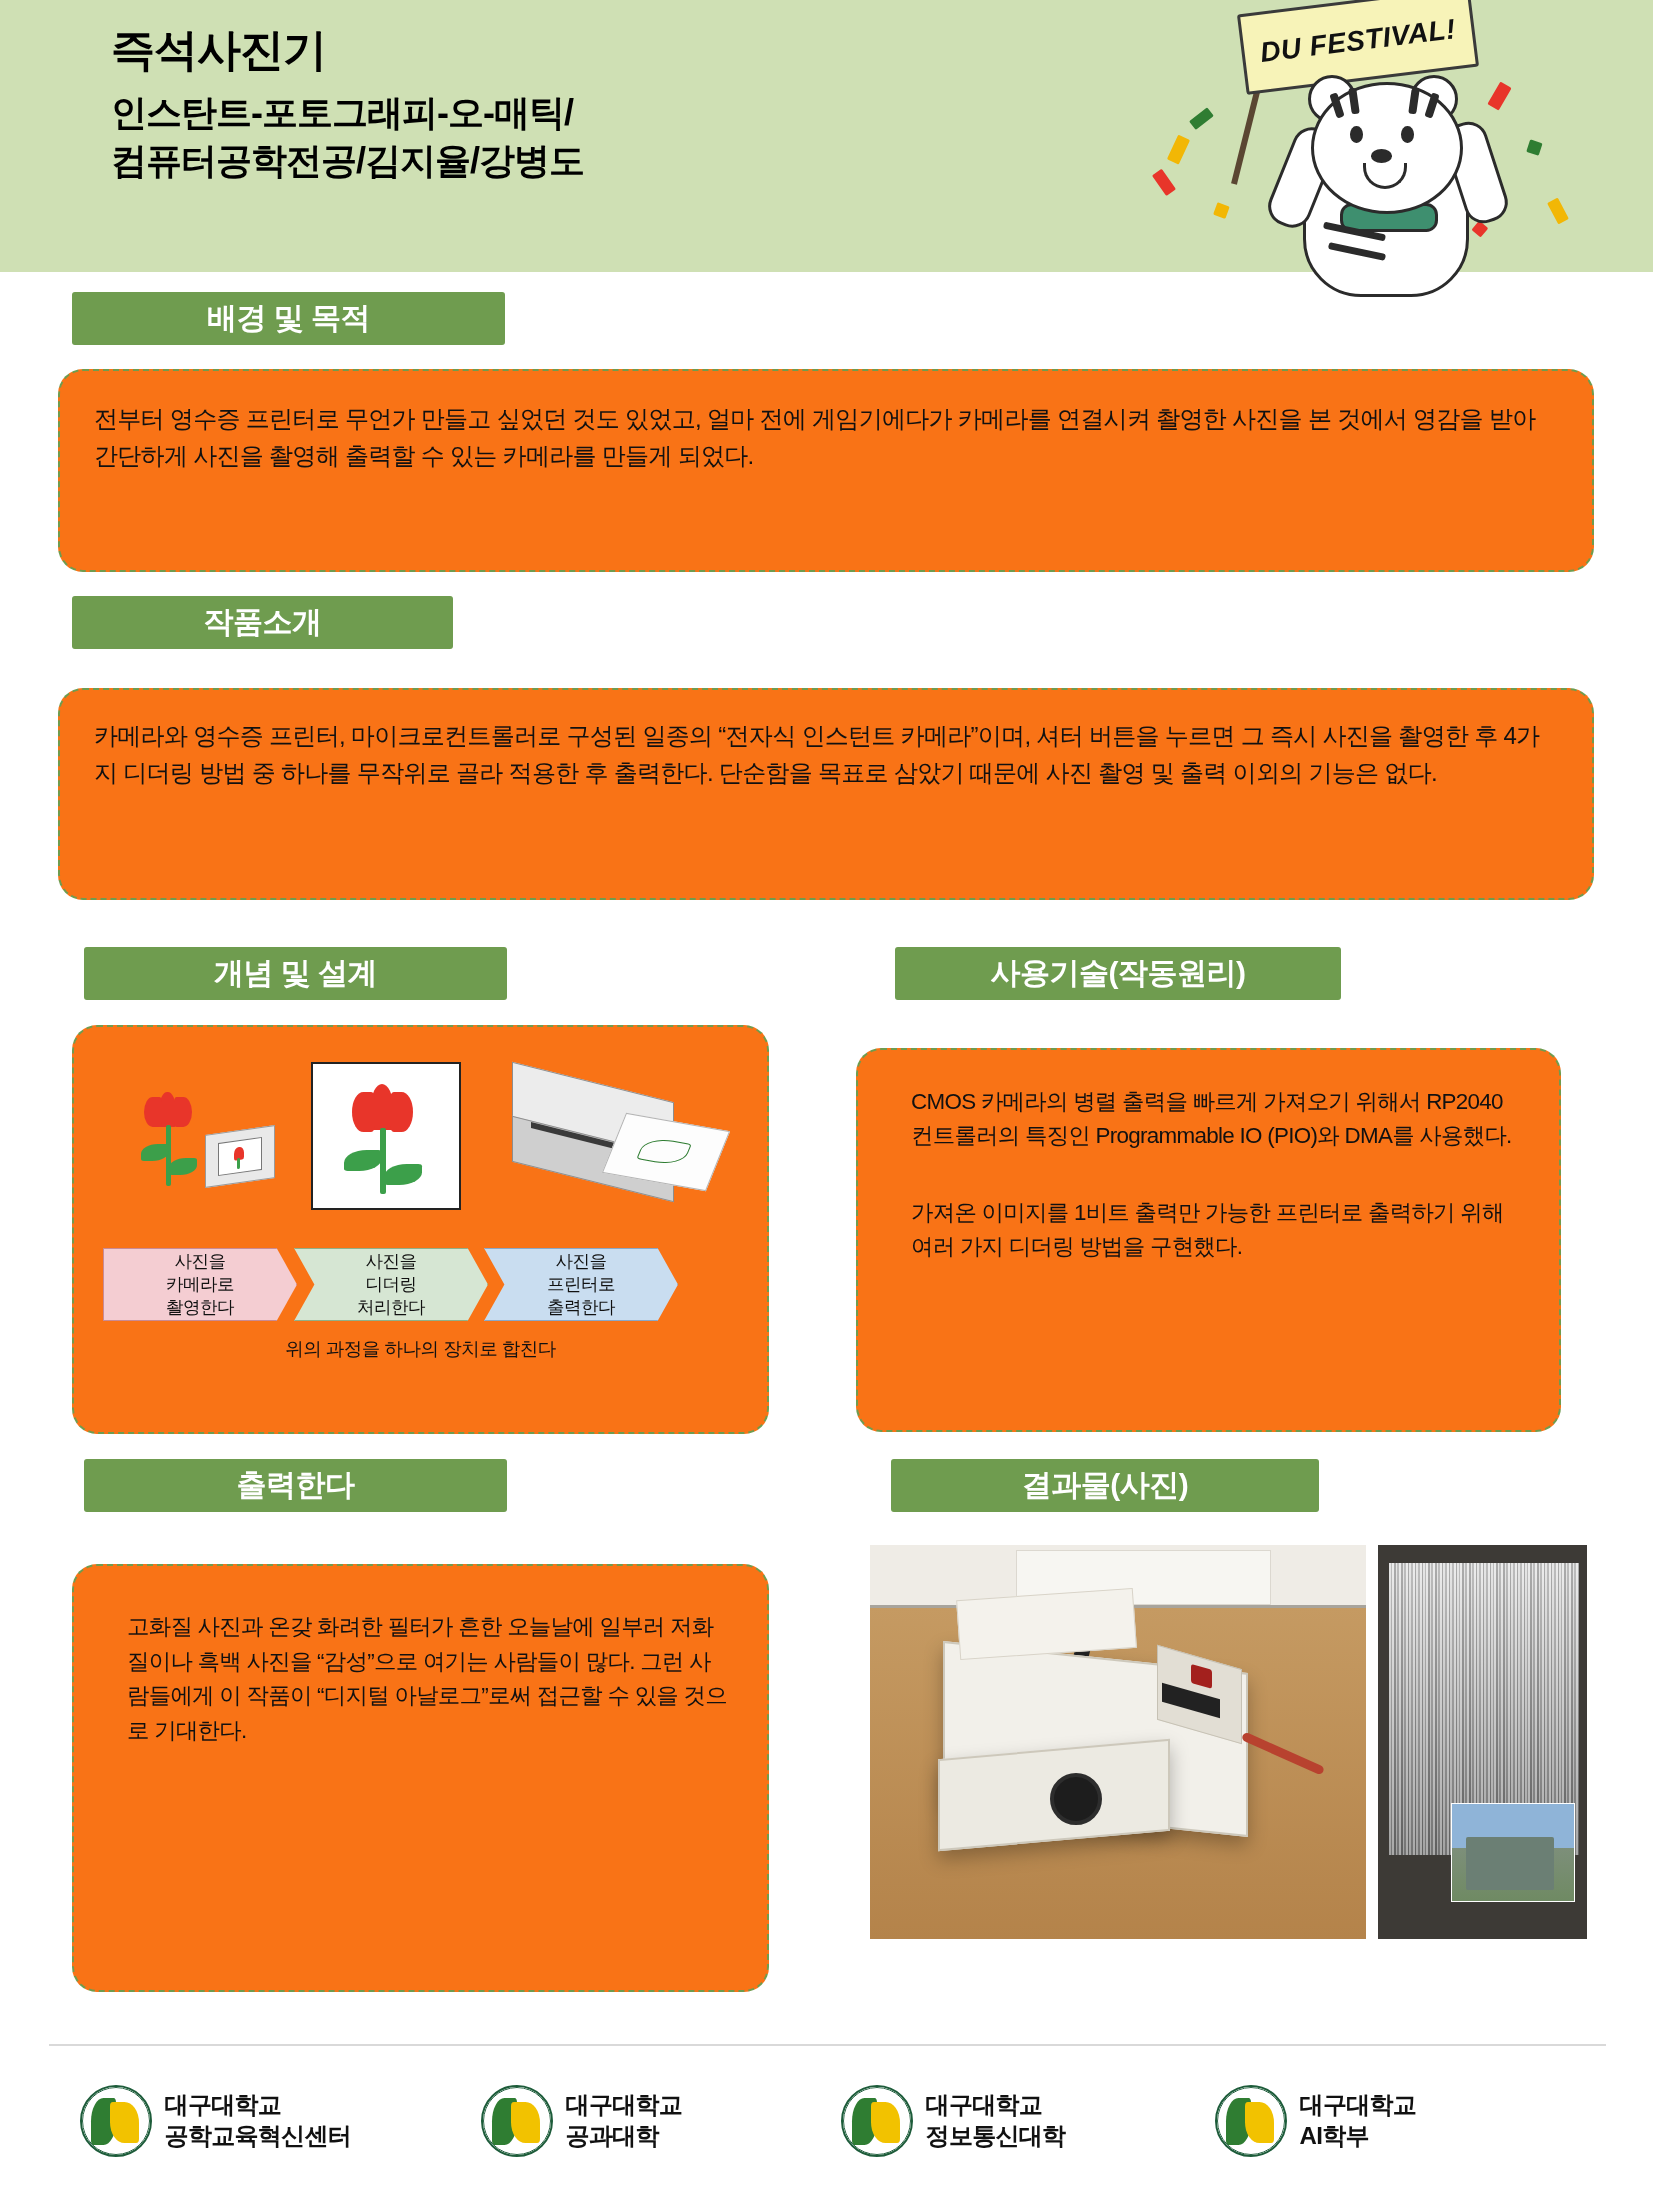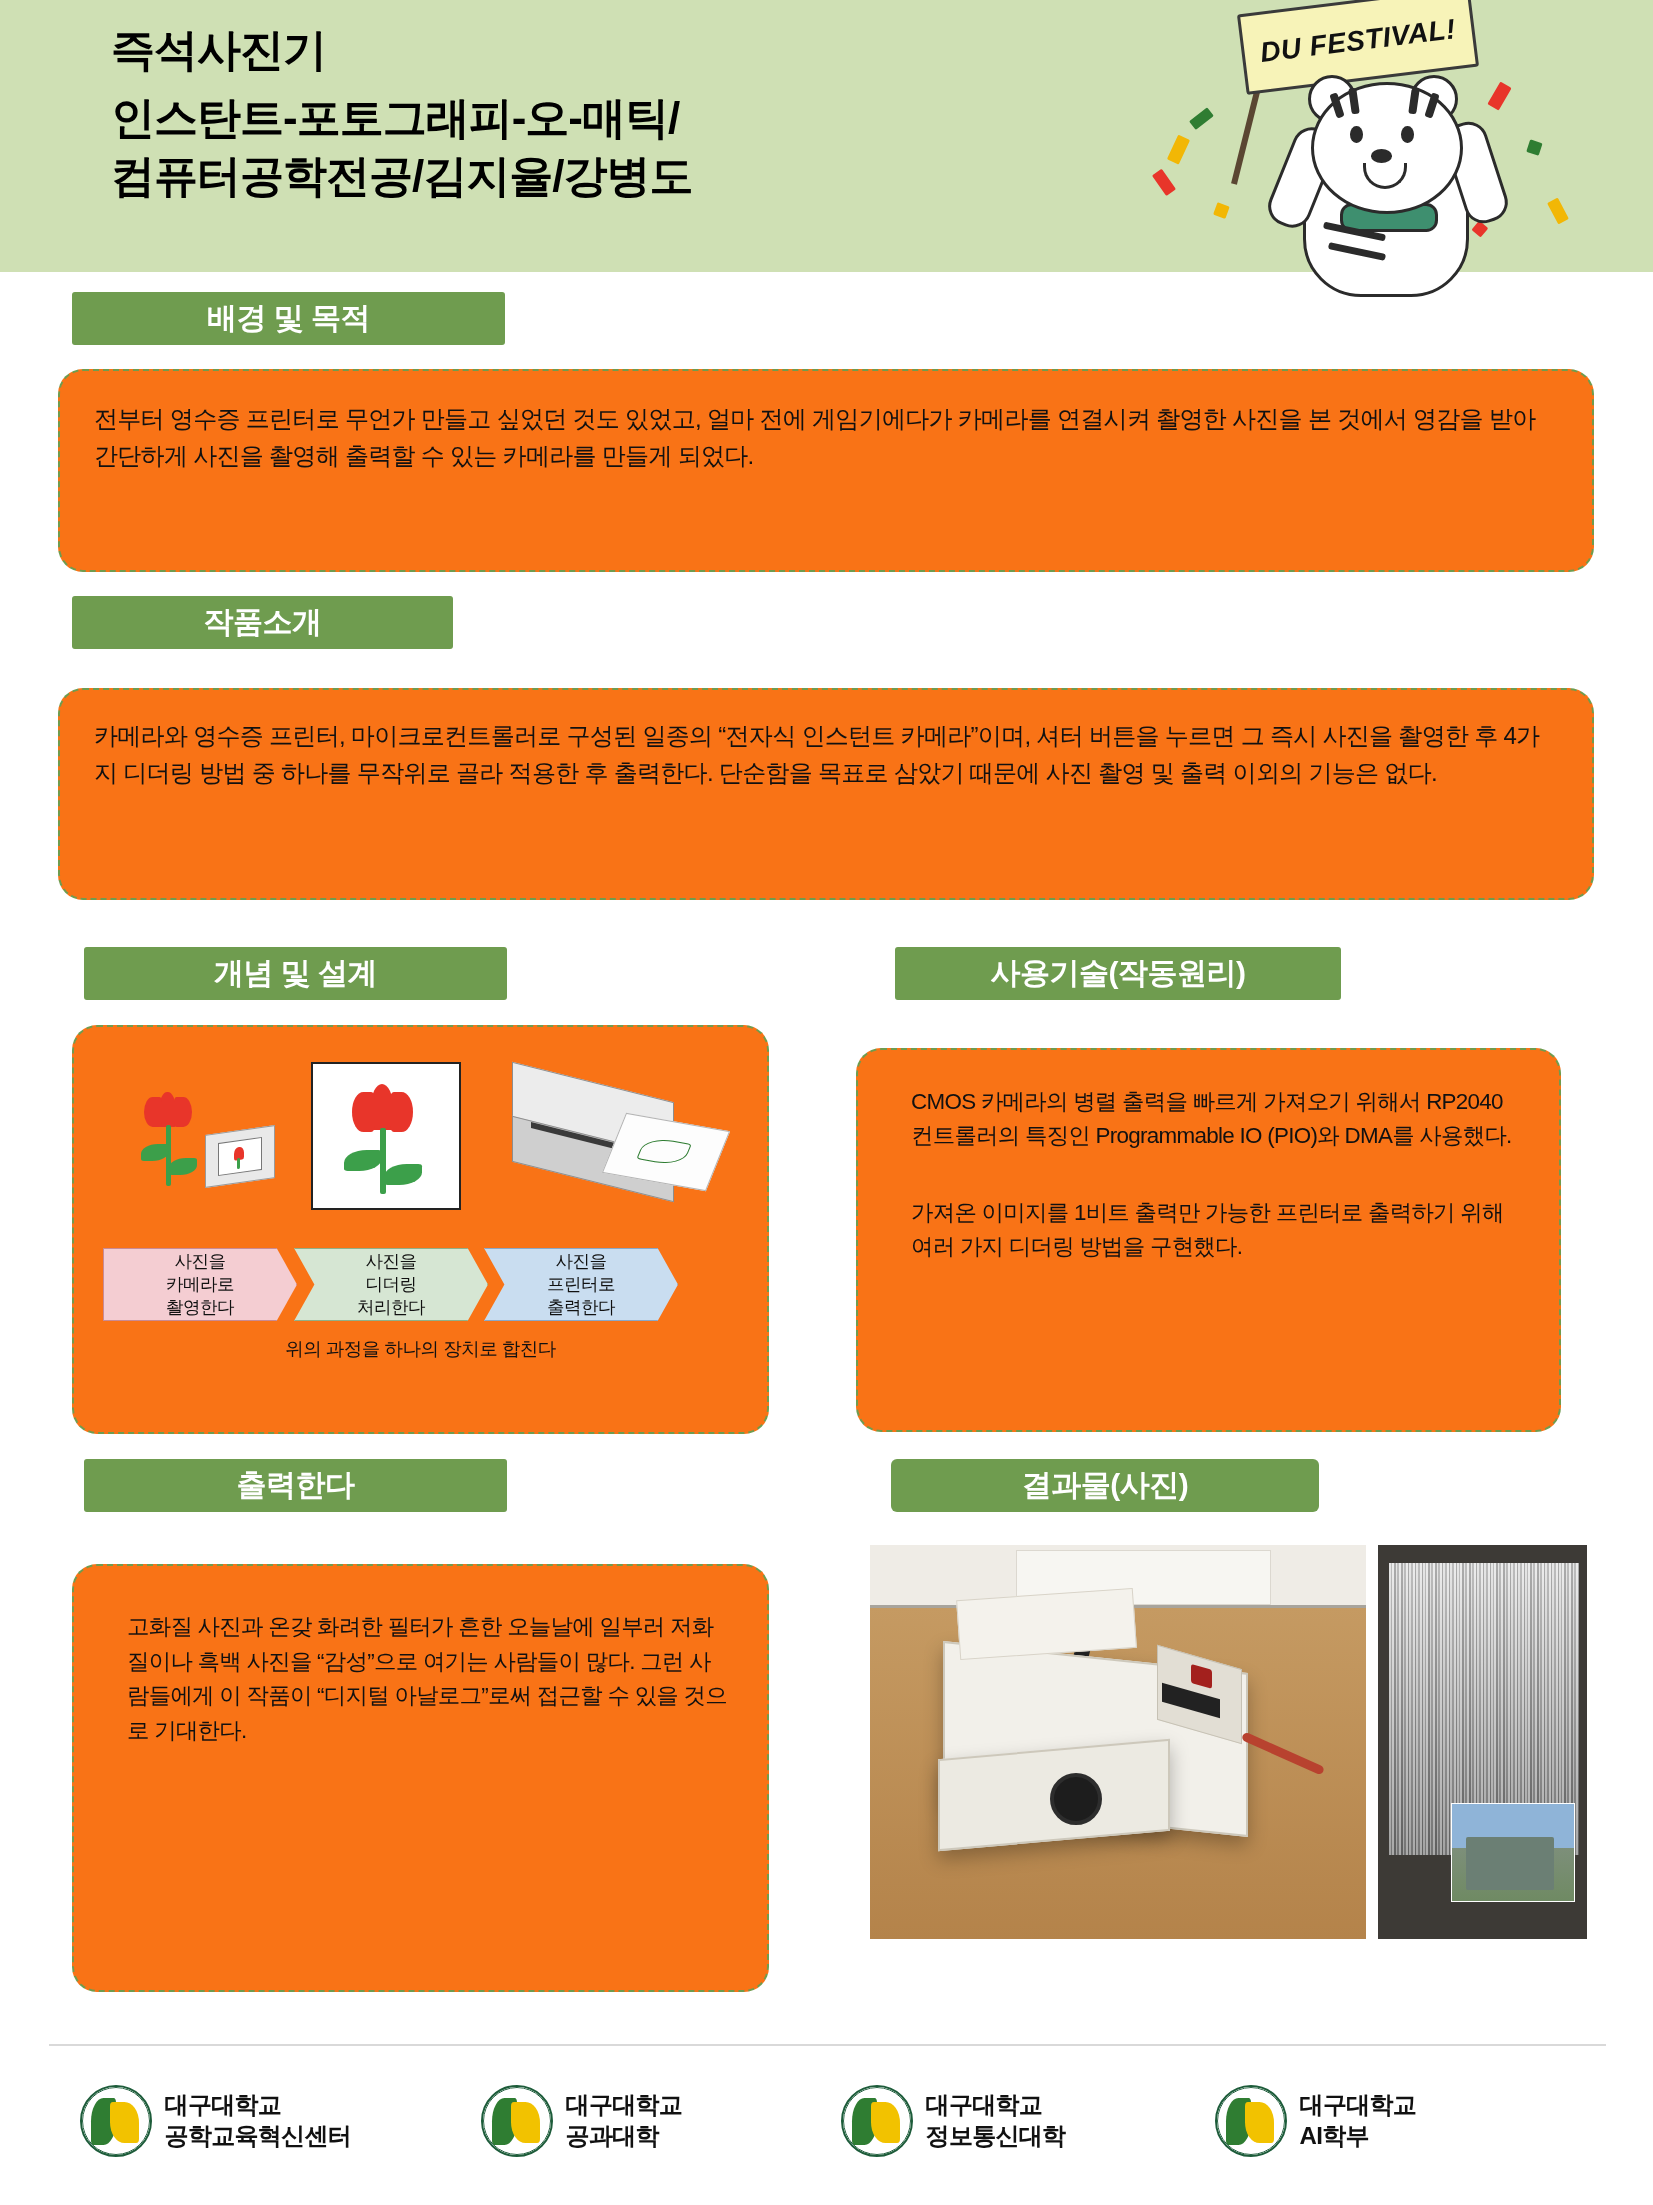--- a/index.html
+++ b/index.html
@@ -30,21 +30,21 @@
   }
   .title-main {
     font-size: 44px;
     font-weight: bold;
     color: #000000;
     letter-spacing: -1px;
     line-height: 1.15;
     margin: 0;
   }
   .title-sub {
-    font-size: 44px;
+    font-size: 36px;
     font-weight: bold;
     color: #000000;
     letter-spacing: -1px;
     line-height: 1.32;
     margin: 13.6px 0 0 0;
     white-space: pre-line;
   }
 
   
   .mascot-wrap {
@@ -506,21 +506,21 @@
   <div class="body-text" style="position:absolute;left:53px;top:146px;width:608px;font-size:22.4px;line-height:1.5;">가져온 이미지를 1비트 출력만 가능한 프린터로 출력하기 위해 여러 가지 디더링 방법을 구현했다.</div>
 </div>
 
 <div class="sec-head" style="left:84px;top:1459px;width:423px;">
   <span class="sec-head-text">출력한다</span>
 </div>
 <div class="dash-box" style="left:72px;top:1564px;width:697px;height:428px;">
   <div class="body-text" style="position:absolute;left:53px;top:44px;width:603px;font-size:22.4px;line-height:1.55;">고화질 사진과 온갖 화려한 필터가 흔한 오늘날에 일부러 저화질이나 흑백 사진을 “감성”으로 여기는 사람들이 많다. 그런 사람들에게 이 작품이 “디지털 아날로그”로써 접근할 수 있을 것으로 기대한다.</div>
 </div>
 
-<div class="sec-head" style="left:891px;top:1459px;width:428px;border-radius:6px;">
+<div class="sec-head" style="left:891px;top:1459px;width:428px;">
   <span class="sec-head-text">결과물(사진)</span>
 </div>
 
 <div class="photo photo-desk" style="left:870px;top:1545px;width:496px;height:394px;">
   <div class="desk-wall"></div>
   <div class="desk-wall-line"></div>
   <div style="position:absolute;left:146px;top:4.9px;width:253px;height:53px;background:#f7f6f2;border:1.5px solid #dcd8d0;"></div>
   <div class="cable" style="left:146px;top:73px;width:112px;height:12.6px;transform:rotate(-12deg);"></div>
   <div class="cable" style="left:209px;top:58px;width:14.6px;height:63px;transform:rotate(14deg);"></div>
   <div class="cam-device" style="left:73px;top:112px;width:301px;height:160px;transform:skewY(6deg);"></div>

